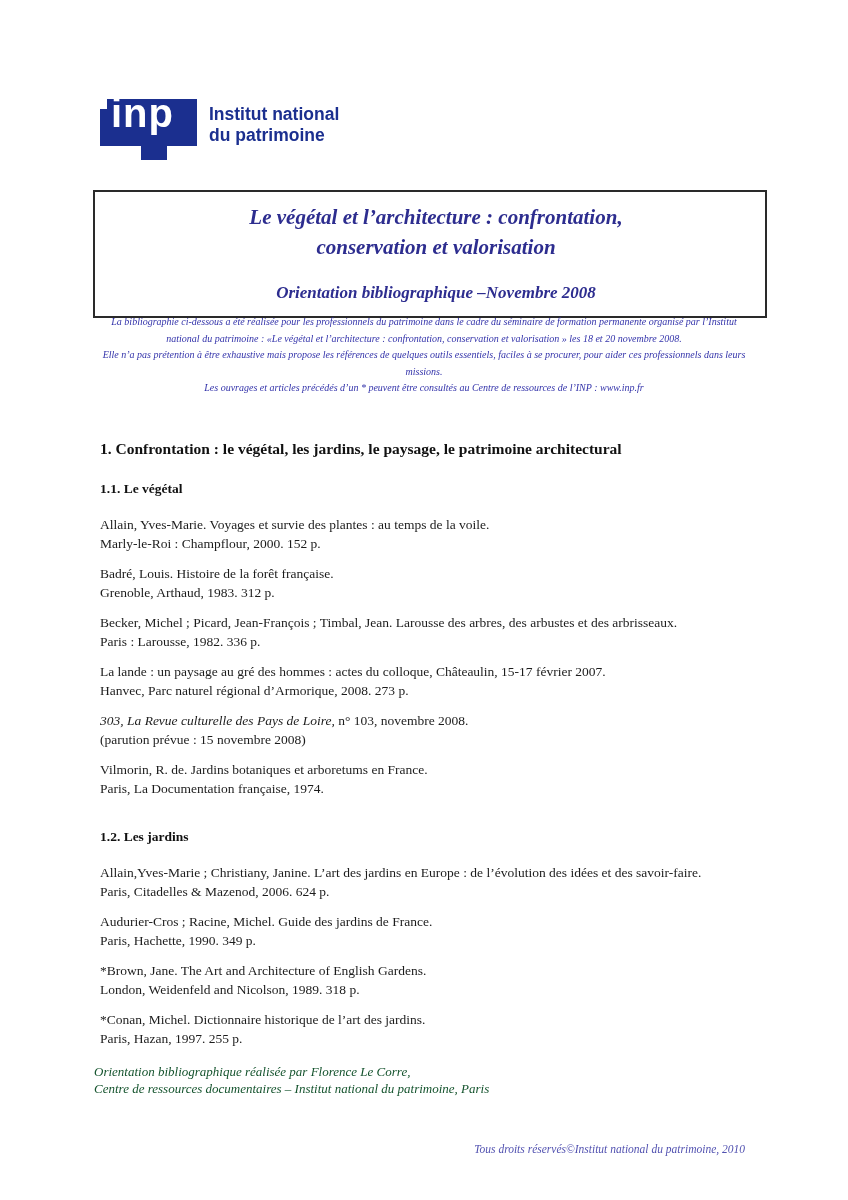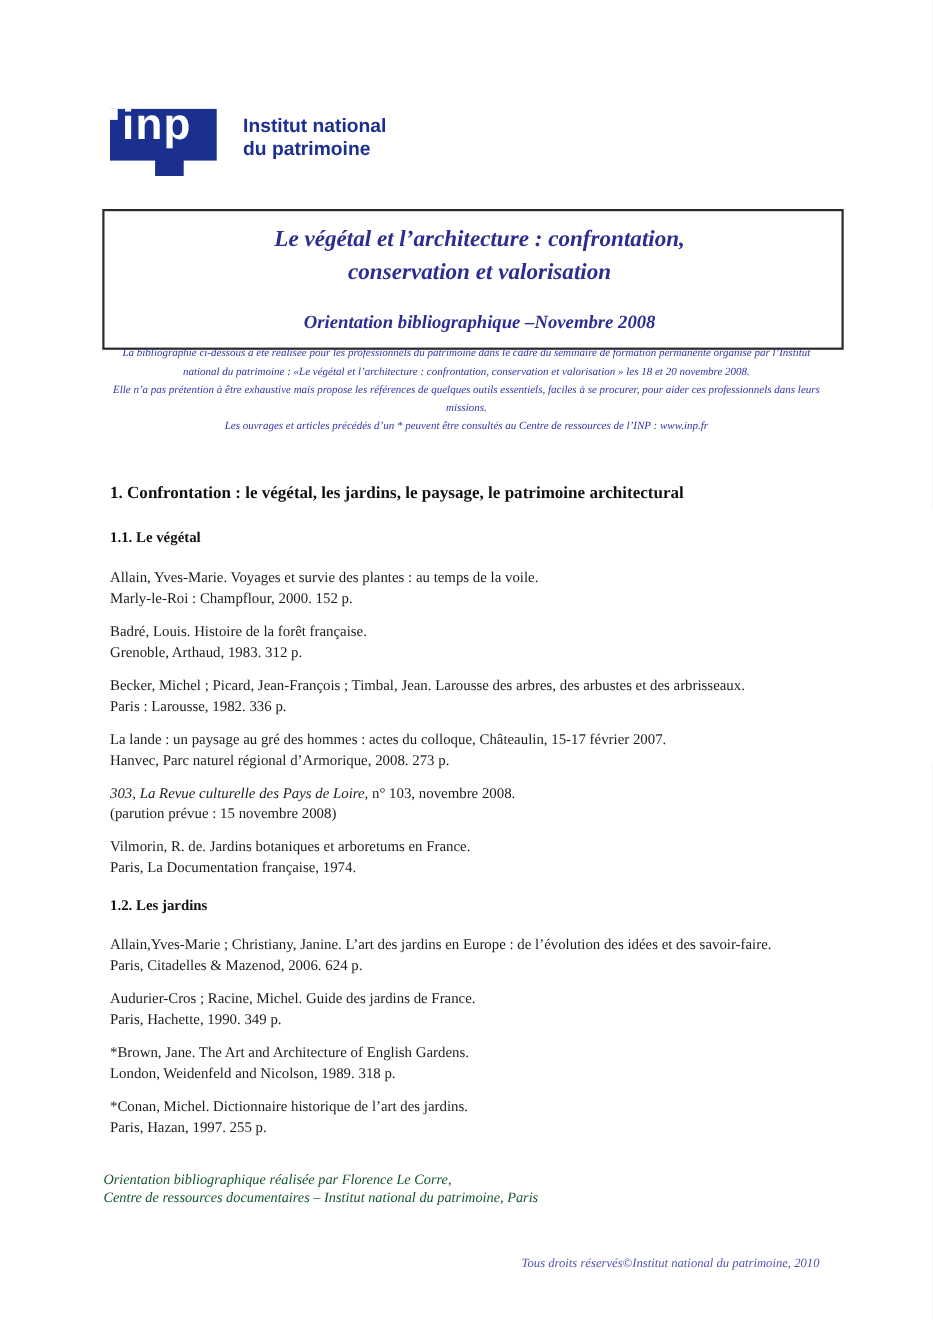--- a/index.html
+++ b/index.html
@@ -2,21 +2,21 @@
 <html><head>
 <meta charset="utf-8">
 <style>
   html,body{margin:0;padding:0;background:#e8e8e8;}
   .page{
     position:relative; width:848px; height:1200px; margin:0 auto;
     background:#ffffff; overflow:hidden;
     font-family:"Liberation Serif", serif; color:#1c1c1c;
   }
   
-  .logo-row{position:absolute; top:97px; left:100px; display:flex; align-items:flex-start; gap:24px;}
+  .logo-row{position:absolute; top:97px; left:100px; display:flex; align-items:flex-start; gap:12px;}
   .logo-mark{position:relative; width:97px; height:64px;}
   .logo-main{position:absolute; left:0; top:2px; width:97px; height:47px; background:#1b2f8f;}
   .logo-notch{position:absolute; left:0; top:2px; width:7px; height:10px; background:#ffffff;}
   .logo-tab{position:absolute; left:41px; top:48px; width:26px; height:15px; background:#1b2f8f;}
   .logo-acronym{
     position:absolute; left:11px; top:-6px; color:#ffffff;
     font-family:"Liberation Sans", sans-serif; font-weight:bold; font-size:40px; letter-spacing:1px;
   }
   .org-name{
     font-family:"Liberation Sans", sans-serif; font-weight:bold;
@@ -33,21 +33,21 @@
   
   .intro{
     position:absolute; top:314px; left:94px; width:660px;
     text-align:center; font-style:italic; color:#3333aa;
     font-size:10px; line-height:16.5px;
   }
   
   .content{position:absolute; top:440px; left:100px; width:662px;}
   .section-heading{font-size:15.5px; font-weight:bold; margin:0 0 23px 0; color:#111;}
   .subsection-heading{font-size:13.5px; font-weight:bold; margin:0 0 19px 0; color:#111;}
-  .subsection-heading.second{margin-top:17px;}
+  .subsection-heading.second{margin-top:31px;}
   .bib-entry{margin:0 0 12px 0; font-size:13.5px; line-height:18.5px;}
   .bib-entry .italic{font-style:italic;}
   
   .footer-credits{
     position:absolute; top:1063px; left:94px; width:660px;
     text-align:left; font-style:italic; color:#14532d;
     font-size:13px; line-height:17px;
   }
   .copyright{
     position:absolute; top:1143px; right:103px;

